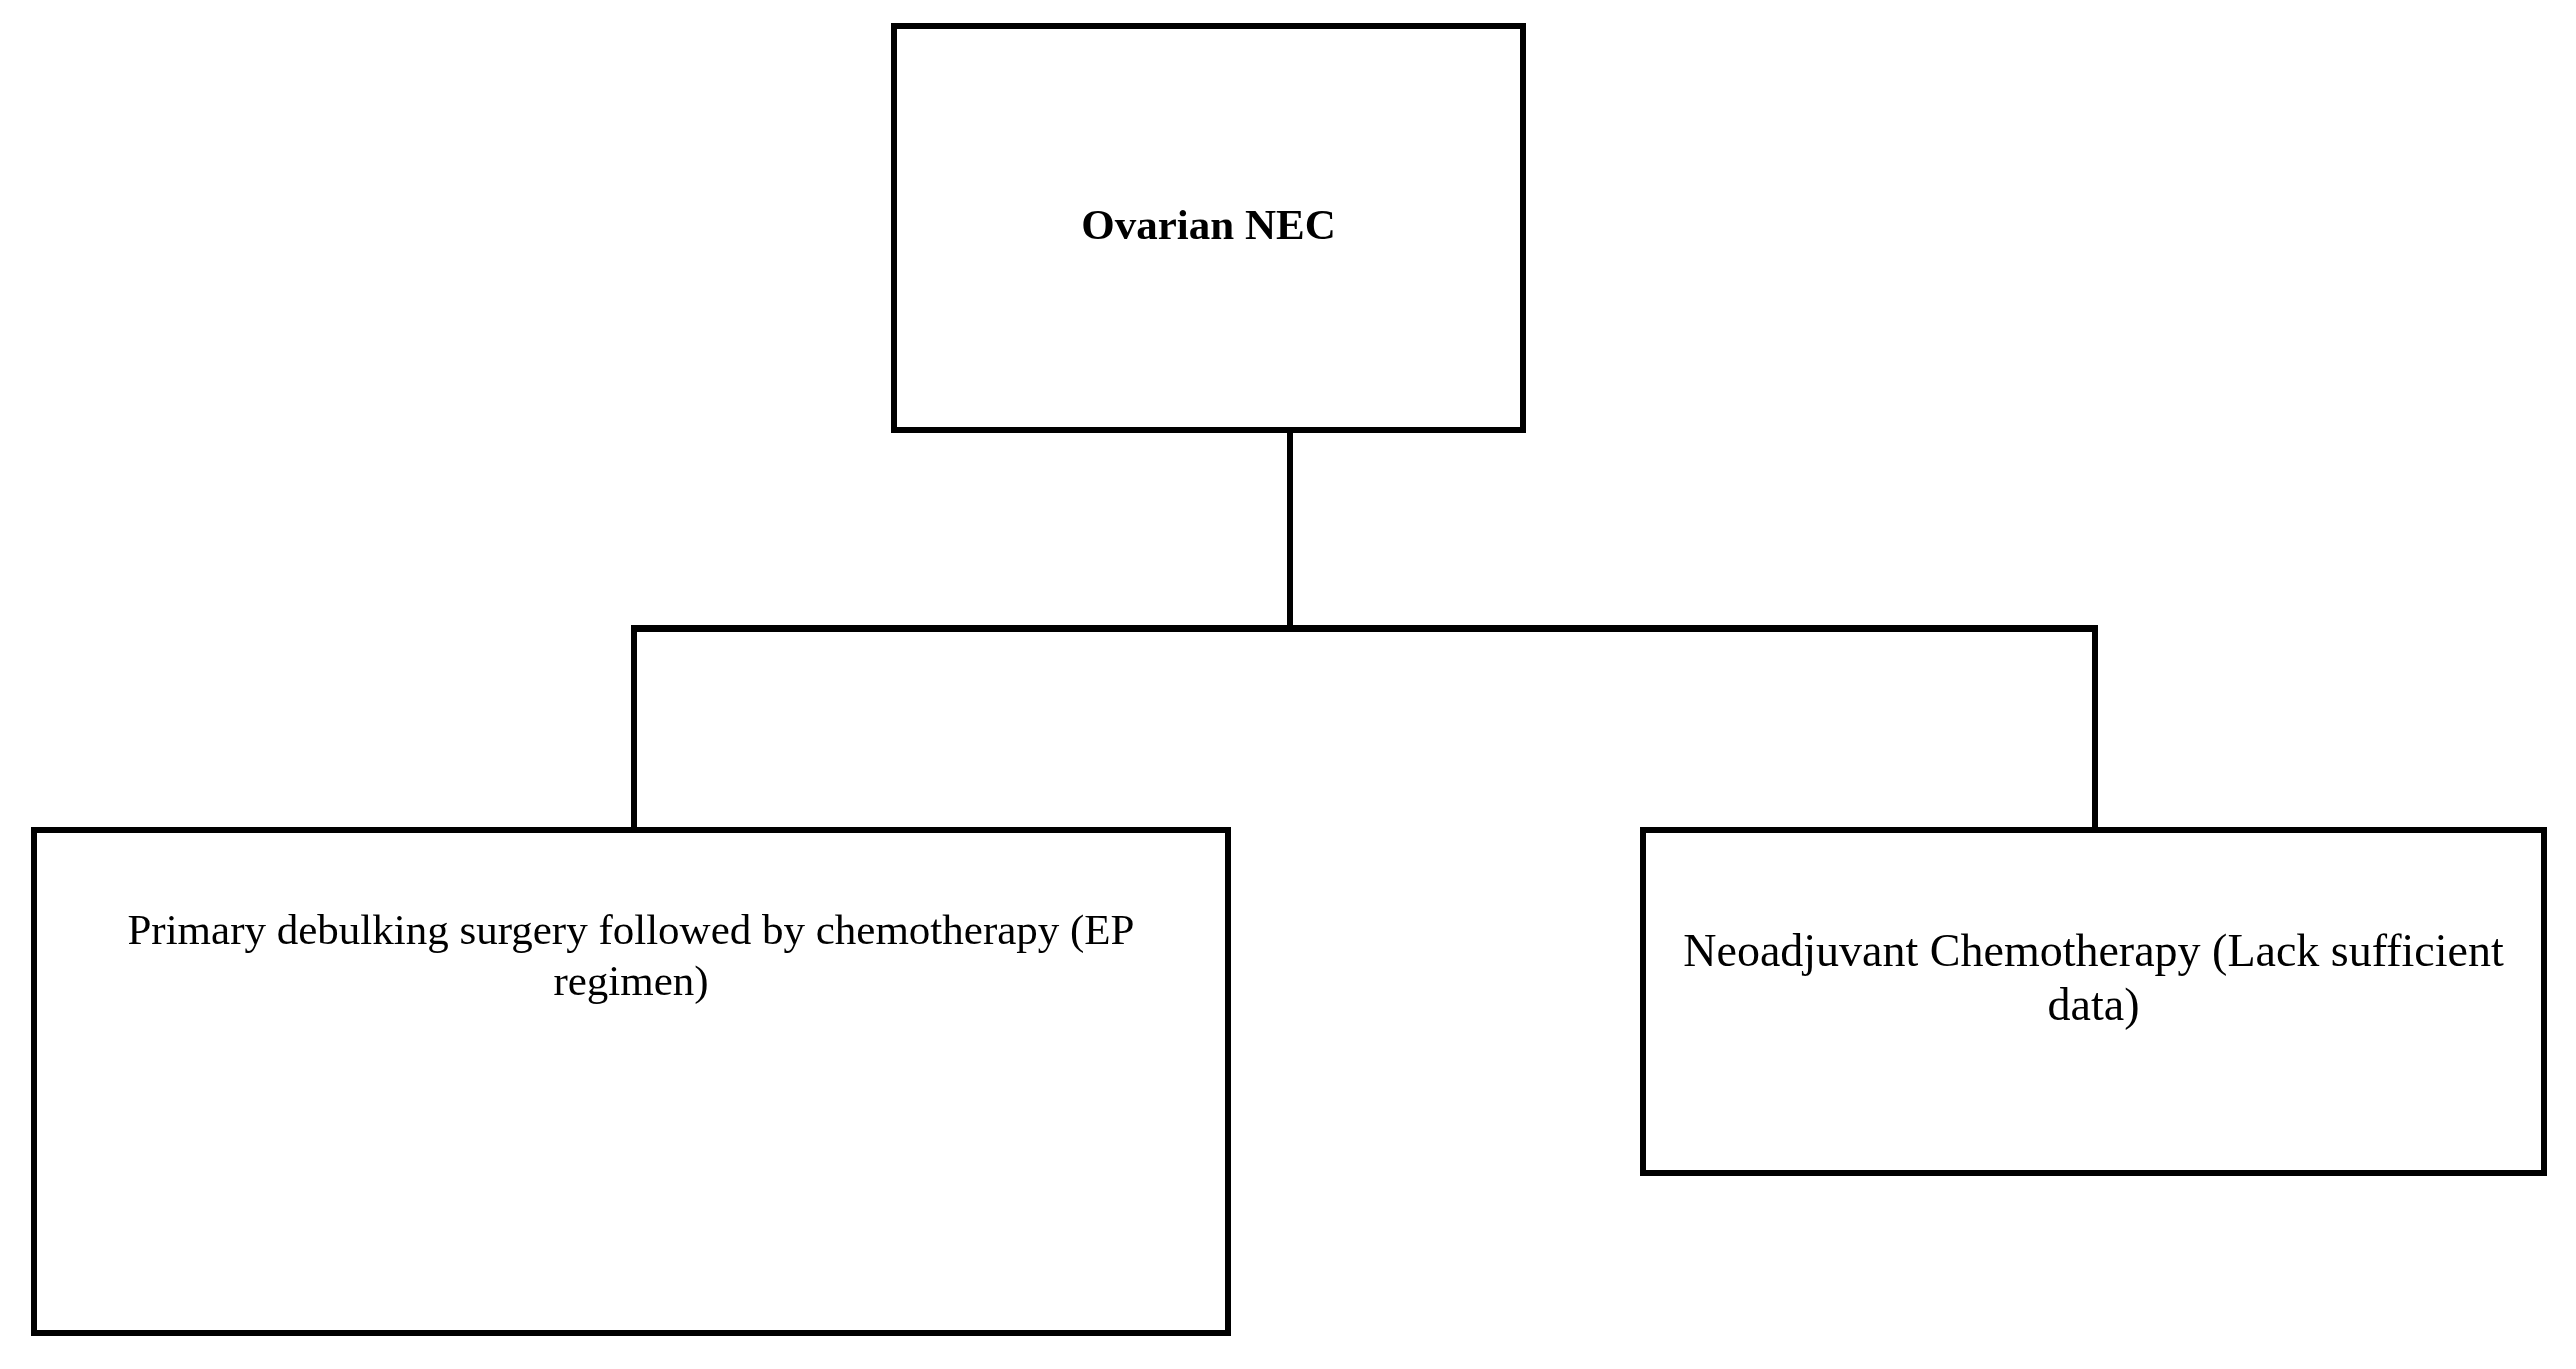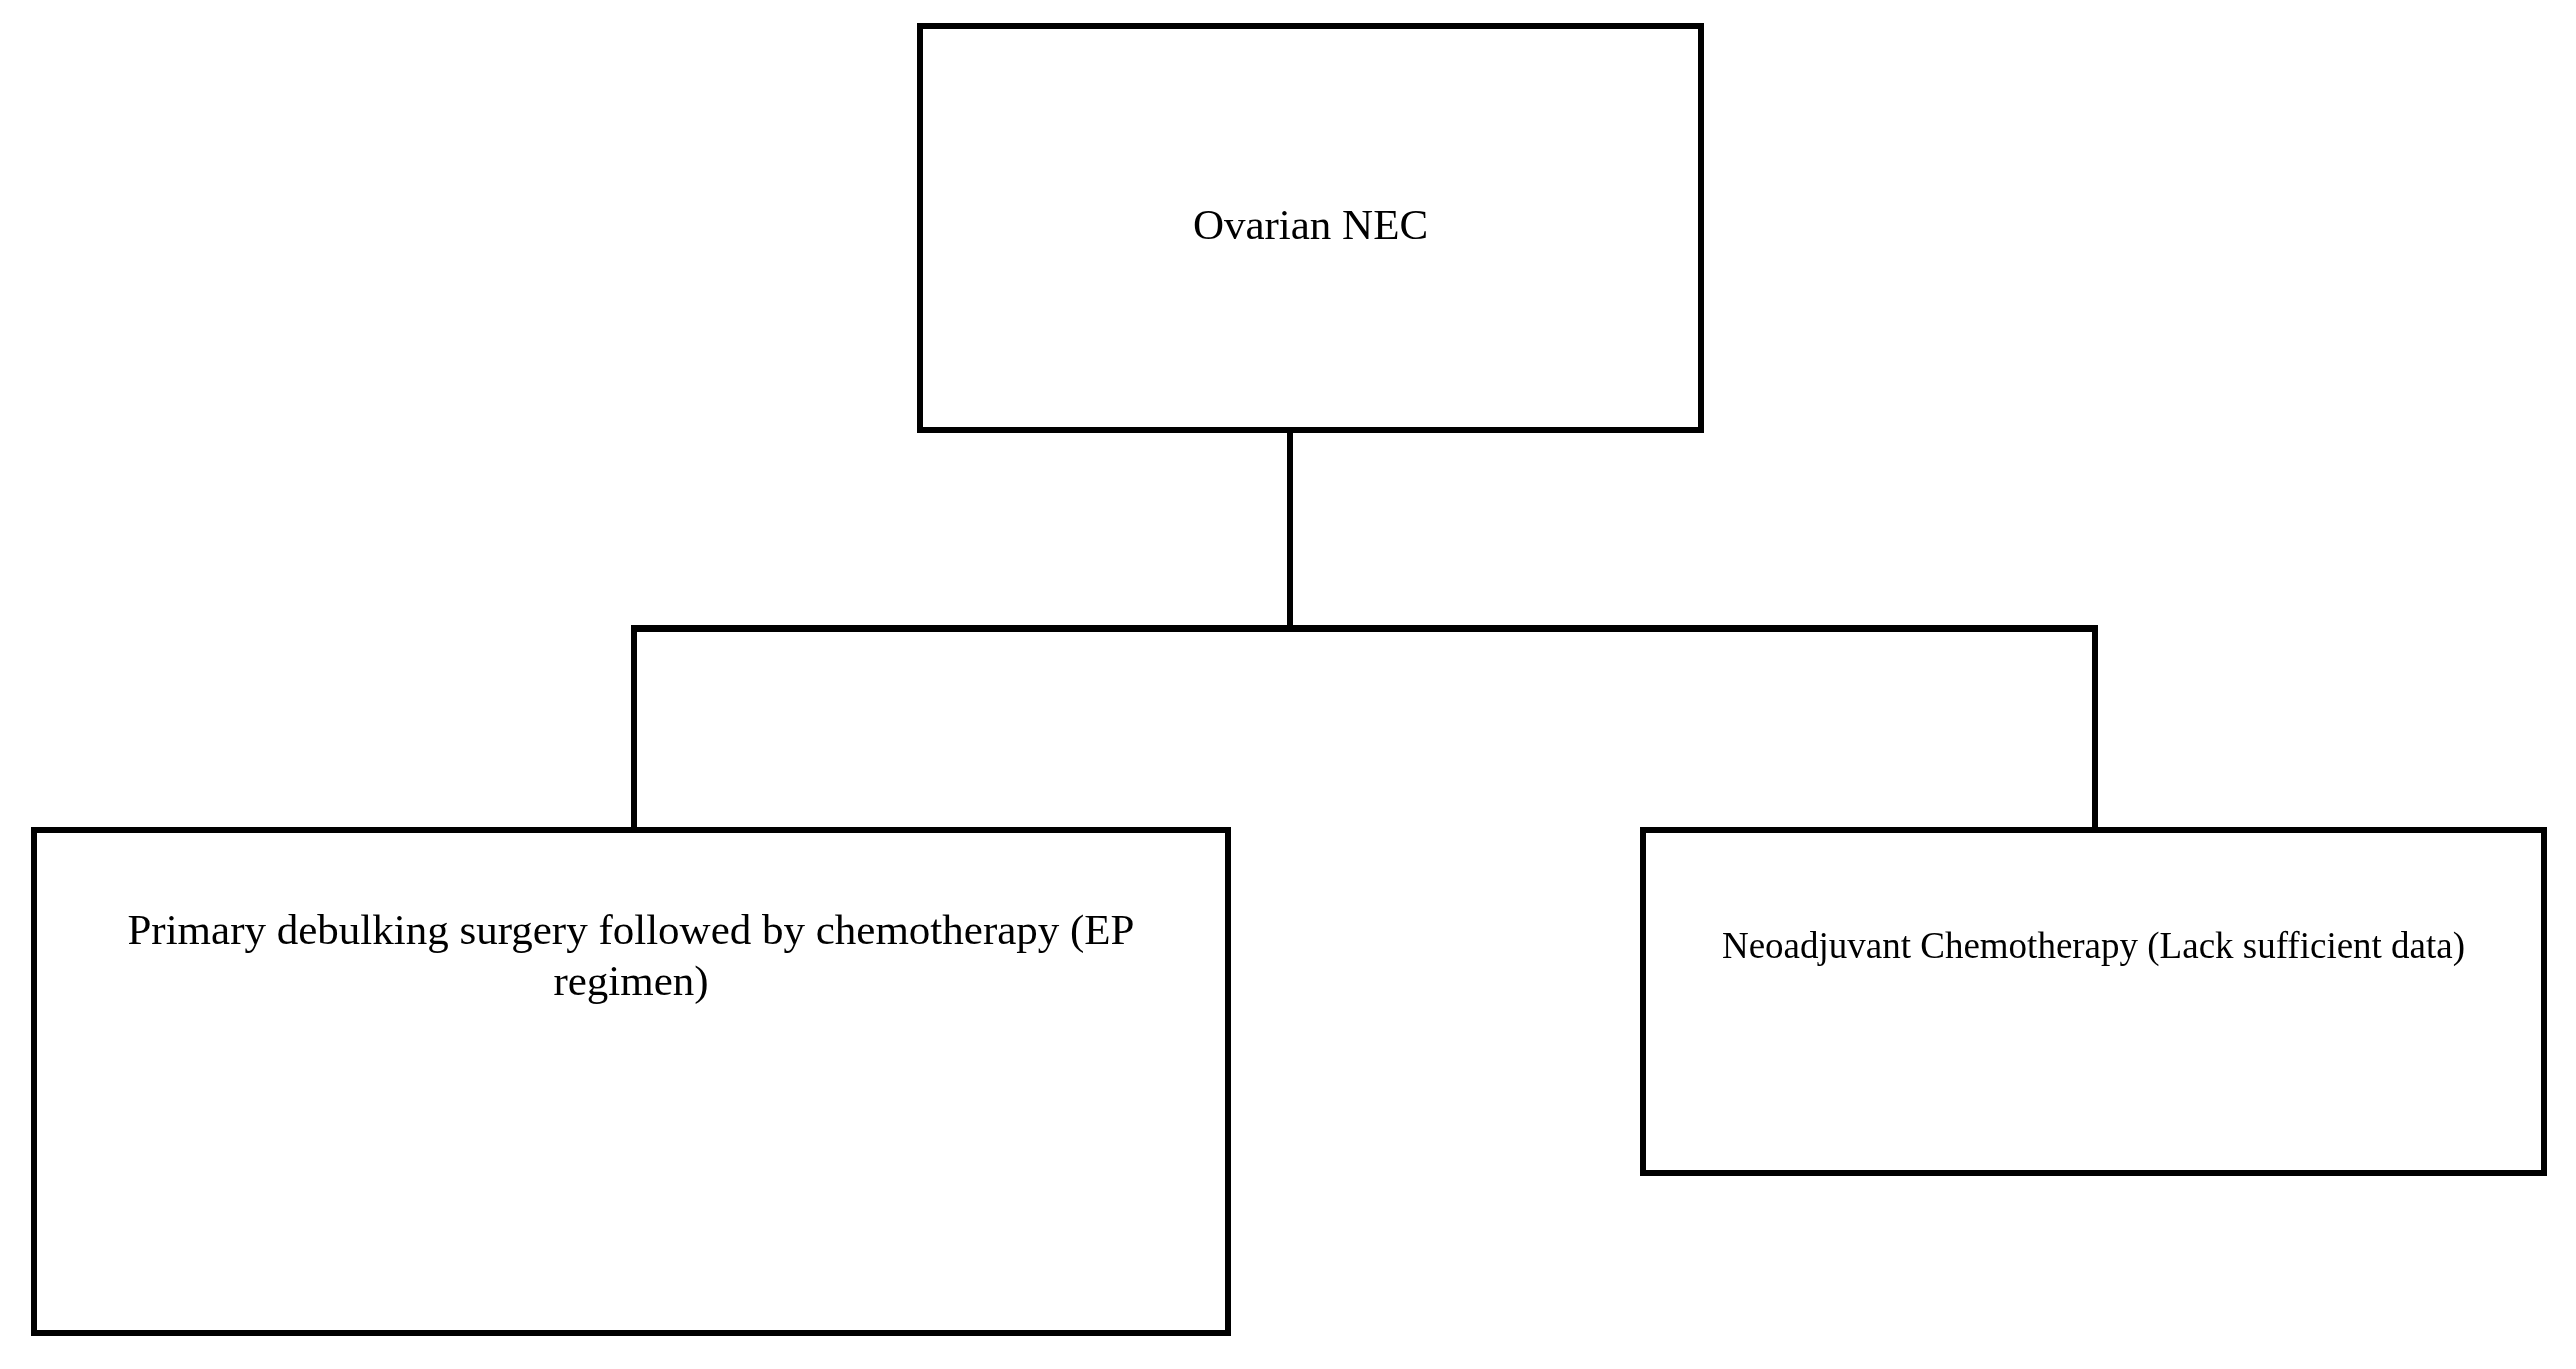--- a/index.html
+++ b/index.html
@@ -34,24 +34,25 @@
   .node-label {
     text-align: center;
     line-height: 1.18;
     color: #000000;
     white-space: pre-line;
     padding: 0 12.6px;
   }
 
   
   #node-root {
-    left: 917px;
+    left: 891px;
     top: 23px;
-    width: 787px;
+    width: 635px;
     height: 410px;
+    font-weight: bold;
   }
   #node-root .node-label {
     font-size: 43px;
     margin-top: -5.6px;
   }
 
   
   #node-left {
     left: 31px;
     top: 827px;
@@ -67,21 +68,21 @@
 
   
   #node-right {
     left: 1640px;
     top: 827px;
     width: 907px;
     height: 349px;
     align-items: flex-start;
   }
   #node-right .node-label {
-    font-size: 37px;
+    font-size: 46px;
     margin-top: 91px;
     max-width: 886px;
   }
 
   
   .conn {
     position: absolute;
     background: #000000;
   }
   .conn-v { width: 6.3px; }

